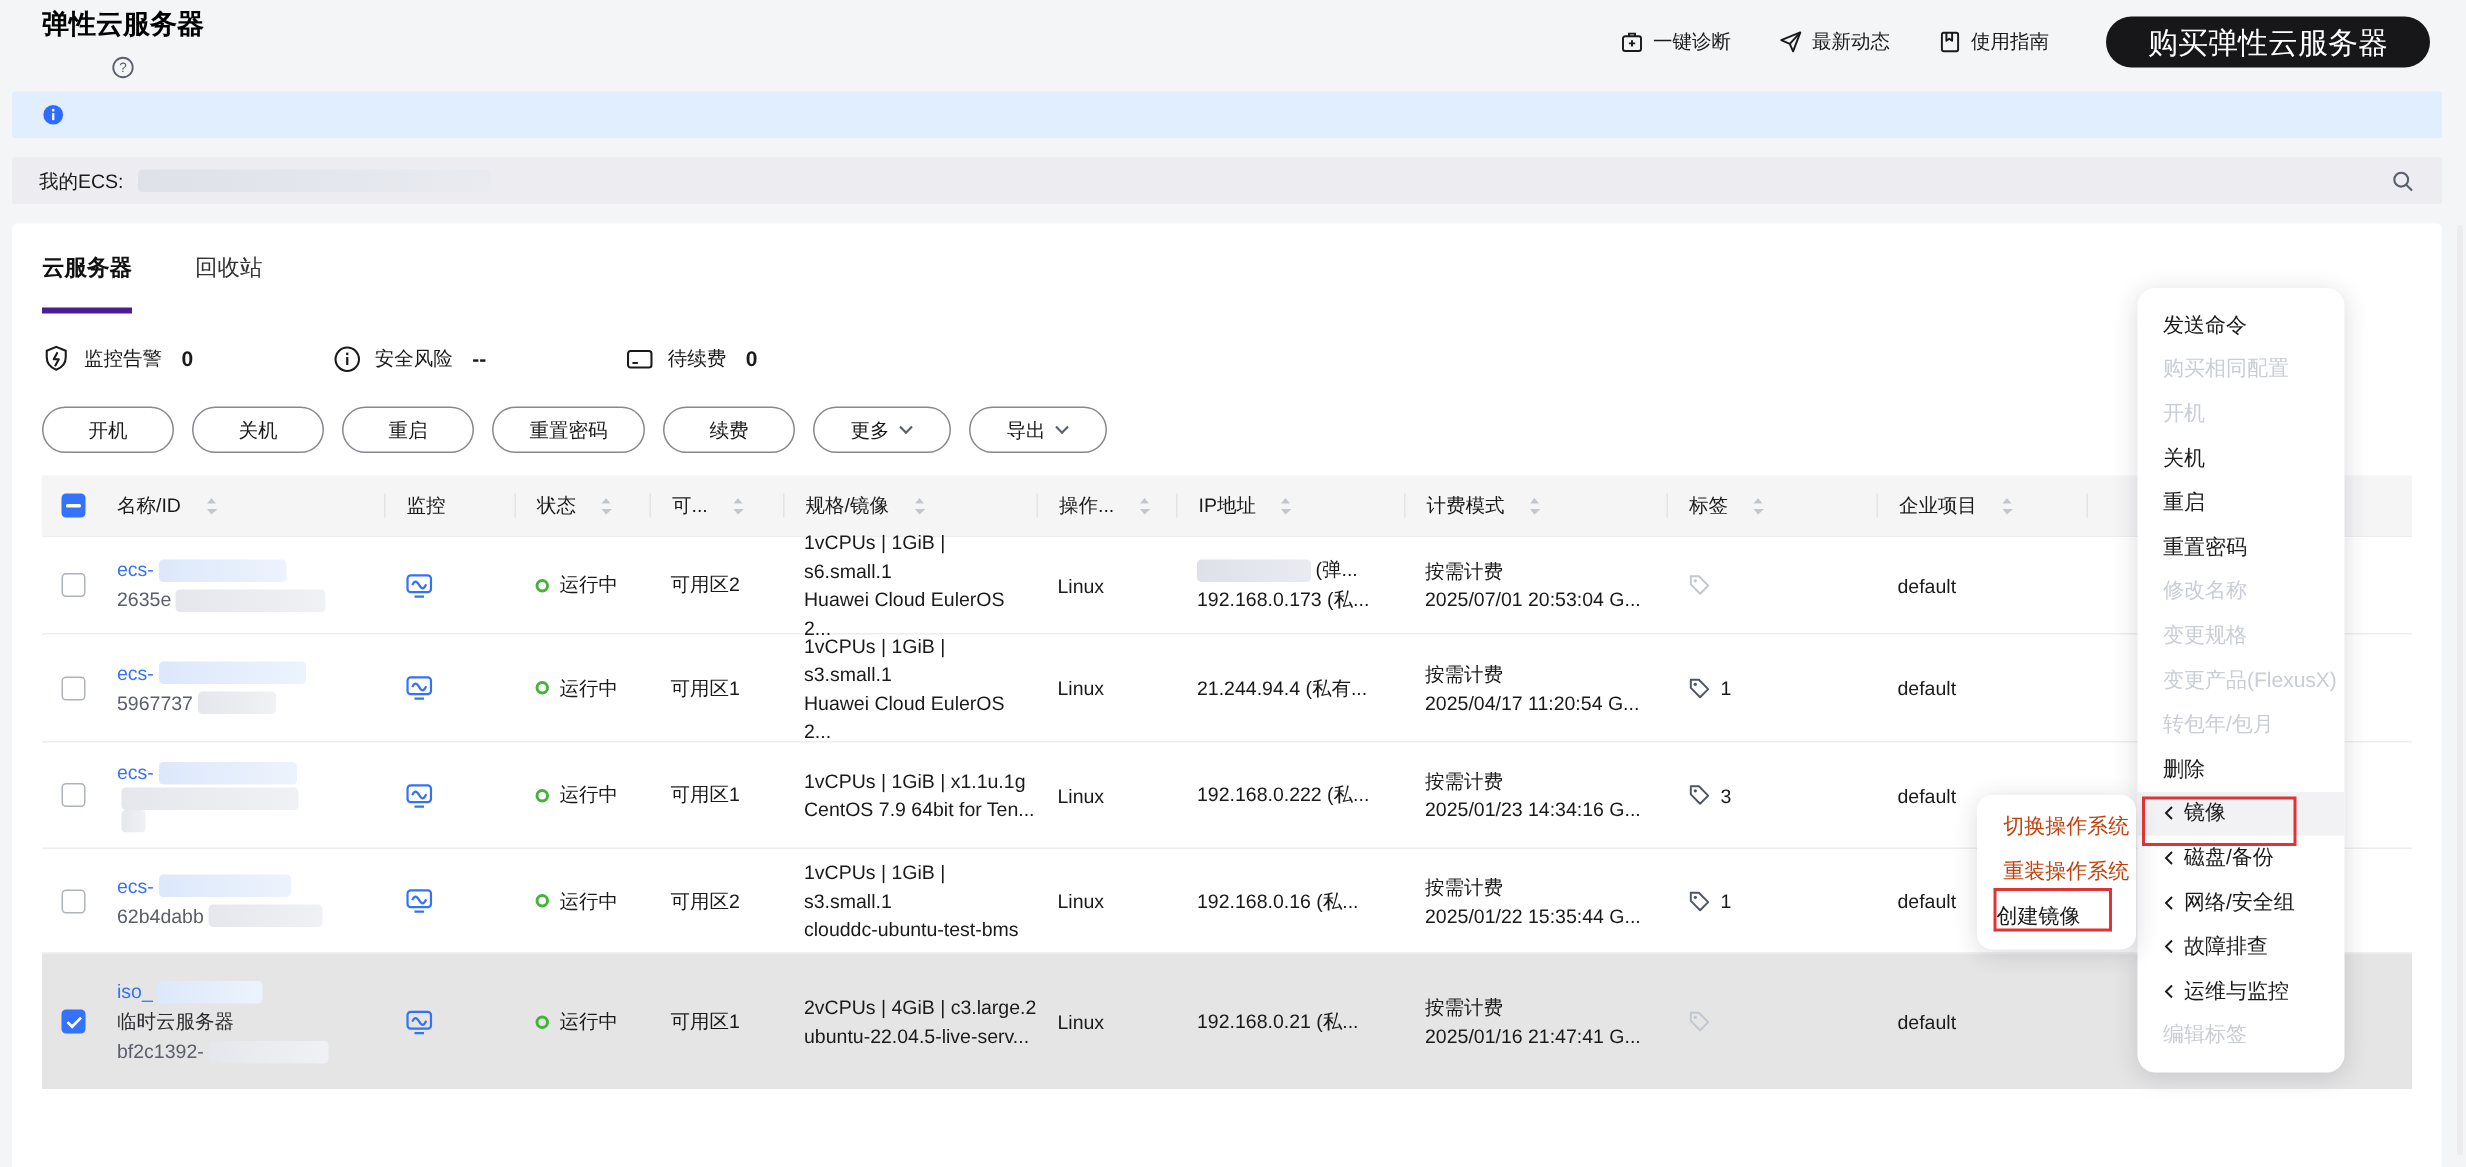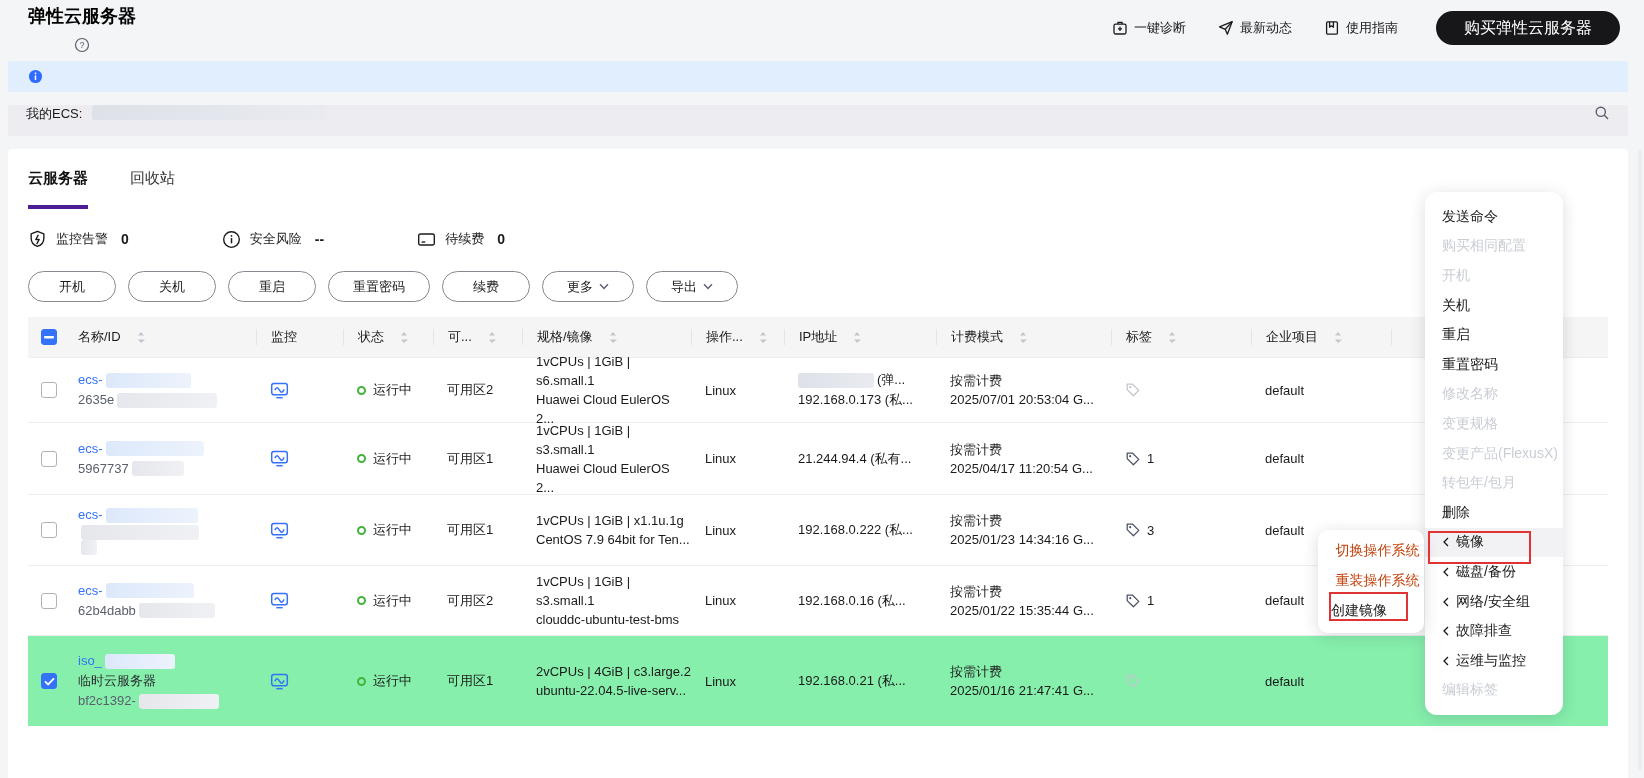--- a/index.html
+++ b/index.html
@@ -5,28 +5,28 @@
   * { margin:0; padding:0; box-sizing:border-box; }
   body { font-family:"Liberation Sans","DejaVu Sans",sans-serif; background:#f4f5f7; }
   .screen { position:relative; width:1644px; height:778px; background:#f4f5f7; overflow:hidden; font-size:13px; color:#1a1a1a; }
 
   
   .app-header { position:absolute; top:0; left:0; right:0; height:56px; display:flex; align-items:center; justify-content:space-between; padding:0 24px 0 28px; }
   .title-wrap { display:flex; align-items:center; gap:9px;flex-direction:column; }
   .page-title { font-size:18px; font-weight:bold; color:#000; }
   .hdr-actions { display:flex; align-items:center; gap:32px; }
   .hdr-action { display:flex; align-items:center; gap:6px; color:#1a1a1a; font-size:13px; cursor:pointer; }
-  .buy-btn { height:34px; padding:0 28px; background:#17171a; color:#fff; border:none; border-radius:17px; font-size:16px; display:flex; align-items:center; cursor:pointer; margin-left:6px; font-family:inherit; }
+  .buy-btn { height:34px; padding:0 28px; background:#17171a; color:#fff; border:none; border-radius:17px; font-size:20px; display:flex; align-items:center; cursor:pointer; margin-left:6px; font-family:inherit; }
 
   
   .banner { position:absolute; top:61px; left:8px; right:16px; height:31px; background:#e1eefe; border-radius:2px; display:flex; align-items:center; padding:0 20px; gap:9px; color:#333; }
   .banner a { color:#3472fa; text-decoration:none; display:inline-flex; align-items:center; gap:4px; }
 
   
-  .myecs { position:absolute; top:105px; left:8px; right:16px; height:31px; background:#ececf1; border-radius:2px; display:flex; align-items:flex-start; padding:0 18px; gap:10px; }
+  .myecs { position:absolute; top:105px; left:8px; right:16px; height:31px; background:#ececf1; border-radius:2px; display:flex; align-items:center; padding:0 18px; gap:10px; }
   .myecs .spacer { flex:1; }
   .blur-chip { display:inline-block; height:15px; border-radius:3px; vertical-align:middle; }
   .chip-blue { background:linear-gradient(90deg,#dce8fb,#edf3fc); }
   .chip-gray { background:linear-gradient(90deg,#e6e7ec,#f0f1f4); }
   .chip-dim  { background:linear-gradient(90deg,#dfe1e9,#e9ebf1); }
 
   
   .card { position:absolute; top:149px; left:8px; right:16px; bottom:0; background:#fff; border-radius:4px 4px 0 0; padding:0 20px; }
 
   .tabs { display:flex; gap:42px; padding-top:20px; height:60px; }
@@ -47,21 +47,21 @@
   .icon-btn { width:34px; height:34px; border:1px solid #dcdee3; border-radius:8px; background:#fff; display:flex; align-items:center; justify-content:center; cursor:pointer; color:#595f6d; flex:none; }
 
   
   .tbl { margin-top:15px; --cols: 36px 192px 87px 90px 89px 169px 93px 152px 175px 140px 140px minmax(0,1fr); }
   .trow { display:grid; grid-template-columns:var(--cols); align-items:center; }
   .thead { background:#f5f5f6; height:40px; color:#1a1a1a; }
   .th { display:flex; align-items:center; gap:16px; padding-left:14px; height:16px; border-left:1px solid #e3e4e7; }
   .th.first { border-left:none; }
   .td { padding-left:14px; overflow:hidden; white-space:nowrap; }
   .row { border-top:1px solid #eeeeef; }
-  .row.selected { background:#86efac; }
+  .row.selected { background:#e5e5e5; }
   .cb { width:16px; height:16px; border:1px solid #aeb2bb; border-radius:3px; background:#fff; margin-left:13px; display:flex; align-items:center; justify-content:center; }
   .cb.on { background:#3472fa; border-color:#3472fa; }
   .name-line { line-height:20px; display:flex; align-items:center; gap:3px; }
   .lnk { color:#3472fa; }
   .sub { color:#5a5f6b; }
   .dark { color:#2a2a2e; }
   .two-line { line-height:19px; white-space:normal; }
   .status { display:flex; align-items:center; gap:7px; }
   .ring { width:9px; height:9px; border:2.5px solid #43b33c; border-radius:50%; flex:none; }
   .tagcell { display:flex; align-items:center; gap:6px; }

